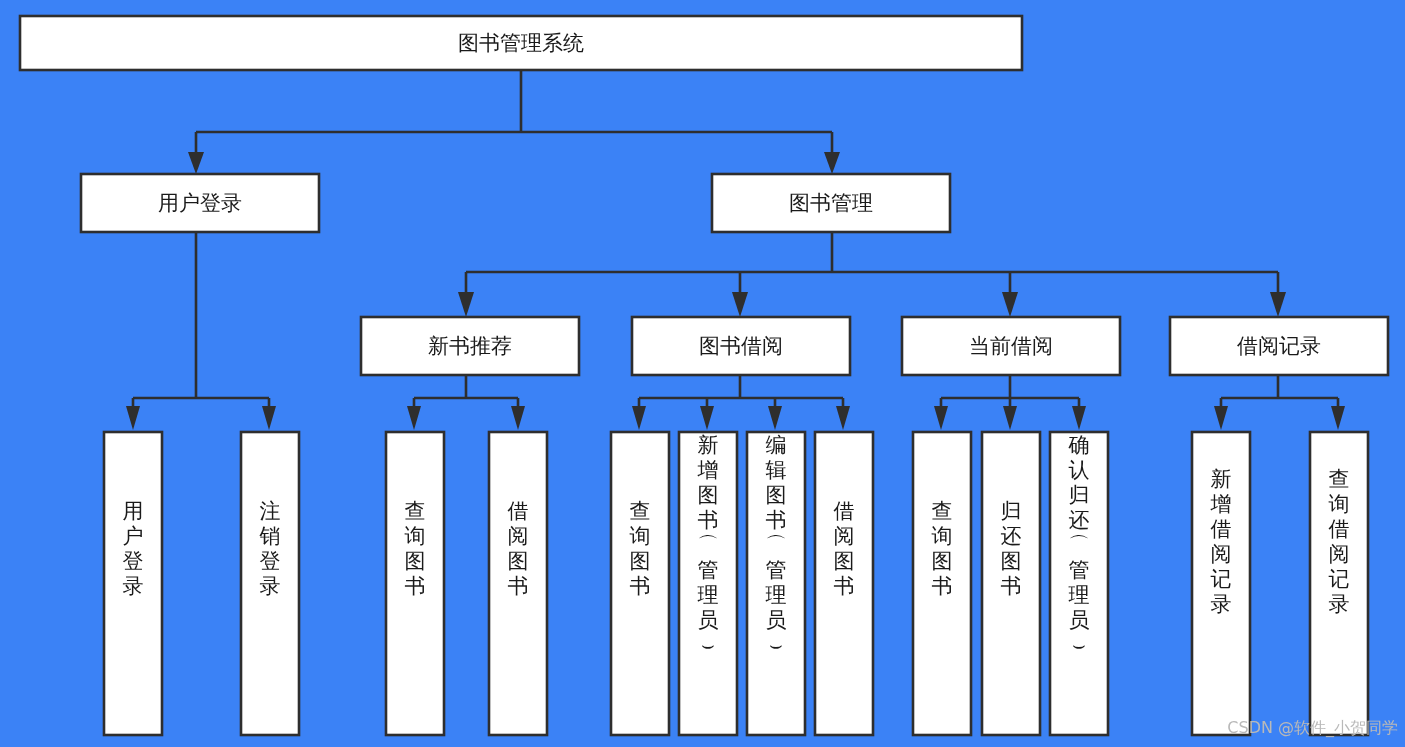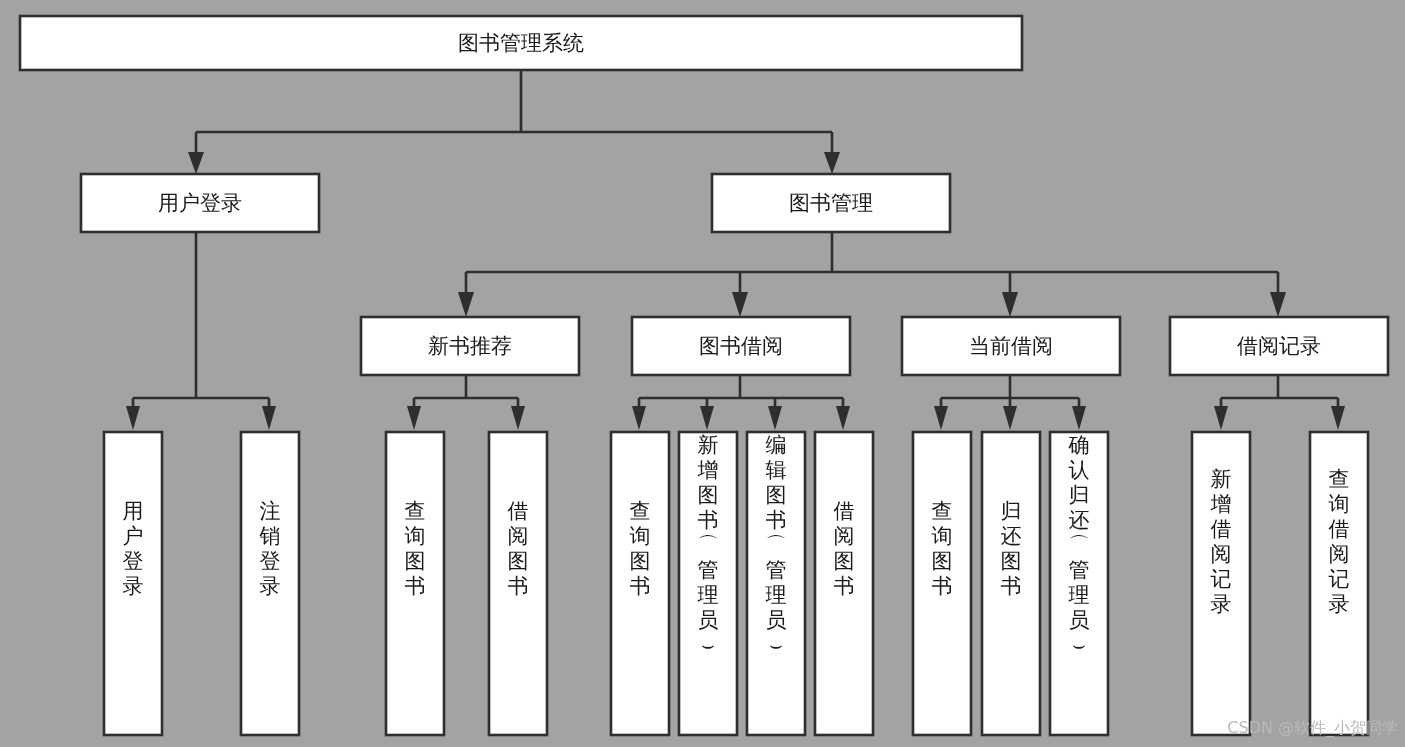--- a/index.html
+++ b/index.html
@@ -8,21 +8,21 @@
     padding: 0;
     background: #ffffff;
   }
   body {
     font-family: "DejaVu Sans", "Liberation Sans", sans-serif;
   }
   #diagram-root {
     position: relative;
     width: 1405px;
     height: 747px;
-    background: #a3a3a3;
+    background: #3b82f6;
     overflow: hidden;
   }
   svg.diagram-svg {
     position: absolute;
     top: 0;
     left: 0;
     width: 1405px;
     height: 747px;
     display: block;
   }

